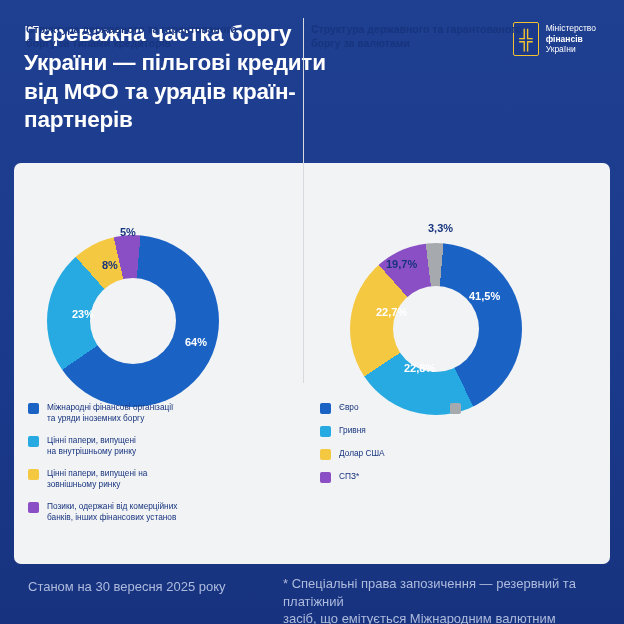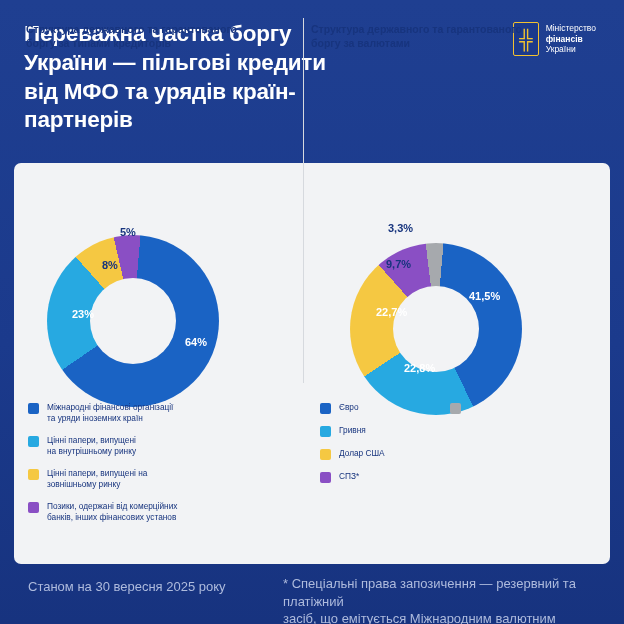--- a/index.html
+++ b/index.html
@@ -207,29 +207,29 @@
   </div>
 
   <div id="slice-labels">
       <div class="slice-label" style="left: 185px; top: 336px;">64%</div>
       <div class="slice-label" style="left: 72px; top: 308px;">23%</div>
       <div class="slice-label dark" style="left: 102px; top: 259px;">8%</div>
       <div class="slice-label dark" style="left: 120px; top: 226px;">5%</div>
       <div class="slice-label" style="left: 469px; top: 290px;">41,5%</div>
       <div class="slice-label" style="left: 404px; top: 362px;">22,8%</div>
       <div class="slice-label" style="left: 376px; top: 306px;">22,7%</div>
-      <div class="slice-label dark" style="left: 386px; top: 258px;">9,7%</div>
-      <div class="slice-label dark" style="left: 388px; top: 222px;">3,3%</div>
+      <div class="slice-label dark" style="left: 386px; top: 258px;">19,7%</div>
+      <div class="slice-label dark" style="left: 428px; top: 222px;">3,3%</div>
     </div>
 
   <div class="legend" id="legend-left">
       <div class="legend-row">
         <span class="legend-swatch" style="background: rgb(26, 99, 196);"></span>
         <span class="legend-label">Міжнародні фінансові організації
-та уряди іноземних країн</span>
+та уряди іноземних боргу</span>
       </div>
       <div class="legend-row">
         <span class="legend-swatch" style="background: rgb(39, 169, 225);"></span>
         <span class="legend-label">Цінні папери, випущені
 на внутрішньому ринку</span>
       </div>
       <div class="legend-row">
         <span class="legend-swatch" style="background: rgb(245, 200, 66);"></span>
         <span class="legend-label">Цінні папери, випущені на
 зовнішньому ринку</span>

